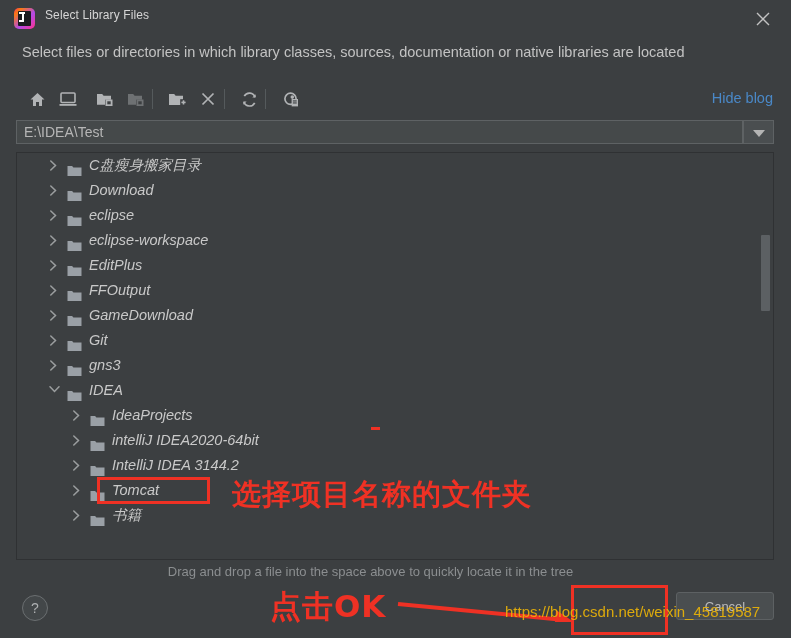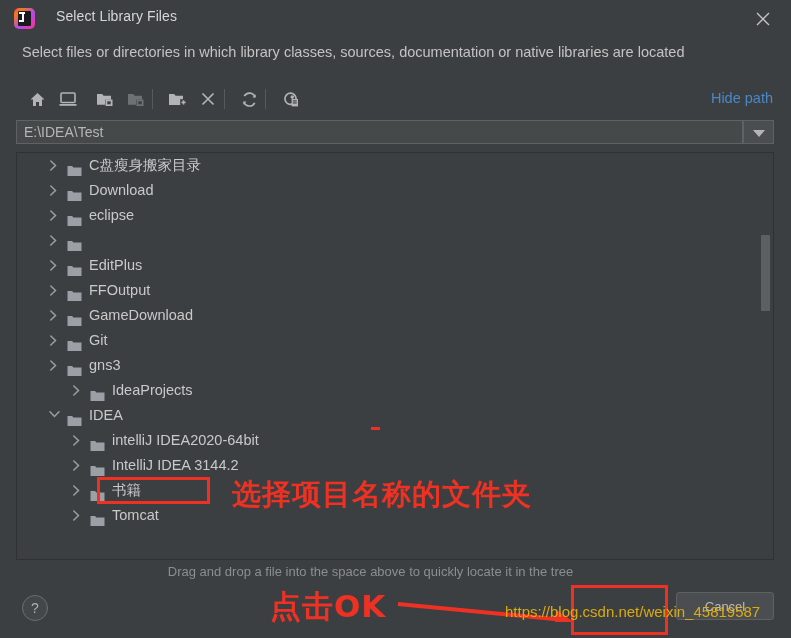--- a/index.html
+++ b/index.html
@@ -14,21 +14,21 @@
 
   
   .titlebar{position:absolute;left:0;top:0;width:791px;height:38px;background:#3c3f41;}
   .ij-logo{position:absolute;left:14px;top:8px;width:21px;height:21px;border-radius:5px;
            background:linear-gradient(135deg,#fe315d 0%,#f97a12 18%,#b24ae8 58%,#ff318c 100%);
            overflow:hidden;}
   .ij-logo .inner{position:absolute;left:4px;top:3px;width:13px;height:15px;background:#1b1b1f;border-radius:1px;}
   .ij-logo .bar{position:absolute;left:5px;top:4px;width:6px;height:2px;background:#ffffff;}
   .ij-logo .jj{position:absolute;left:8px;top:5px;width:2px;height:9px;background:#ffffff;}
   .ij-logo .jh{position:absolute;left:5px;top:12px;width:5px;height:2px;background:#ffffff;}
-  .title-text{position:absolute;left:45px;top:8px;font-size:14px;color:#d6d6d6;letter-spacing:.1px;margin-left:11px;}
+  .title-text{position:absolute;left:45px;top:8px;font-size:12px;color:#d6d6d6;letter-spacing:.1px;}
   .close-btn{position:absolute;right:14px;top:6px;width:28px;height:26px;cursor:pointer;}
   .close-btn svg{display:block;margin:5px auto;}
 
   
   .subtitle{position:absolute;left:22px;top:44px;width:750px;font-size:14.5px;color:#c3c3c3;}
 
   .sep-line{position:absolute;left:0;width:791px;height:1px;background:#4e5254;}
 
   
   .toolbar{position:absolute;left:0;top:79px;width:791px;height:40px;background:#3c3f41;}
@@ -45,21 +45,21 @@
   .pathdrop{position:absolute;left:727px;top:0;width:31px;height:24px;background:#4a4e50;
             border:1px solid #5e6264;box-sizing:border-box;cursor:pointer;}
   .pathdrop .caret{position:absolute;left:9px;top:9px;width:0;height:0;
                    border-left:6px solid transparent;border-right:6px solid transparent;
                    border-top:7px solid #b4b4b4;}
 
   
   .treewrap{position:absolute;left:16px;top:152px;width:758px;height:408px;
             background:#3c3f41;border:1px solid #2f3133;box-sizing:border-box;overflow:hidden;}
   .tree{position:absolute;left:0;top:0;width:756px;}
-  .row{position:relative;height:25px;line-height:25px;white-space:nowrap;cursor:pointer;}
+  .row{position:relative;height:25px;line-height:25px;white-space:nowrap;cursor:pointer;font-style:italic;}
   .row.sel{background:#4a6fb5;}
   .row .chev{position:absolute;width:12px;height:25px;}
   .row .chev svg{display:block;margin-top:7px;}
   .row .folder{position:absolute;width:17px;height:25px;}
   .row .lbl{position:absolute;font-size:14.5px;color:#c9c9c9;}
   .row.sel .lbl{color:#ffffff;}
 
   .scrollbar{position:absolute;right:3px;top:82px;width:9px;height:76px;background:#5c6063;border-radius:1px;}
 
   
@@ -171,21 +171,21 @@
       <svg width="18" height="17" viewBox="0 0 18 17">
           <path d="M9.5 2.2 A5.6 5.6 0 1 0 9.5 13.4 A5.6 5.6 0 0 0 9.5 2.2 Z" fill="none" stroke="#b1b3b5" stroke-width="1.7"></path>
           <circle cx="11.3" cy="6.1" r="1.8" fill="#b1b3b5"></circle>
           <rect x="10.6" y="8" width="6.4" height="7.4" fill="#b1b3b5"></rect>
           <rect x="11.9" y="9.4" width="3.8" height="1.1" fill="#3c3f41"></rect>
           <rect x="11.9" y="11.4" width="3.8" height="1.1" fill="#3c3f41"></rect>
         </svg>
     </div>
   </div>
 
-  <div class="hide-path">Hide path</div>
+  <div class="hide-path">Hide blog</div>
 
   <div class="pathrow">
     <div class="pathbox">
       <div class="val">E:\IDEA\Test</div>
     </div>
     <div class="pathdrop">
       <div class="caret"></div>
     </div>
   </div>
 
@@ -226,20 +226,21 @@
         </div>
         <div class="row">
           <span class="chev" style="left: 32px;">
             <svg width="9" height="11" viewBox="0 0 9 11">
               <path d="M1.8 1 L6.5 5.5 L1.8 10" stroke="#9b9e9f" stroke-width="1.5" fill="none" stroke-linecap="round"></path>
             </svg>
           </span>
           <span class="folder" style="left: 50px; padding-top: 6px;"><svg width="15" height="12" viewBox="0 0 15 12">
               <path d="M0.5 1 h4.6 l1.3 1.6 H14.5 v8.4 H0.5 Z" fill="#9aa0a6"></path>
             </svg></span>
+          <span class="lbl" style="left: 72px;">eclipse-workspace</span>
         </div>
         <div class="row">
           <span class="chev" style="left: 32px;">
             <svg width="9" height="11" viewBox="0 0 9 11">
               <path d="M1.8 1 L6.5 5.5 L1.8 10" stroke="#9b9e9f" stroke-width="1.5" fill="none" stroke-linecap="round"></path>
             </svg>
           </span>
           <span class="folder" style="left: 50px; padding-top: 6px;"><svg width="15" height="12" viewBox="0 0 15 12">
               <path d="M0.5 1 h4.6 l1.3 1.6 H14.5 v8.4 H0.5 Z" fill="#9aa0a6"></path>
             </svg></span>
@@ -281,31 +282,20 @@
         <div class="row">
           <span class="chev" style="left: 32px;">
             <svg width="9" height="11" viewBox="0 0 9 11">
               <path d="M1.8 1 L6.5 5.5 L1.8 10" stroke="#9b9e9f" stroke-width="1.5" fill="none" stroke-linecap="round"></path>
             </svg>
           </span>
           <span class="folder" style="left: 50px; padding-top: 6px;"><svg width="15" height="12" viewBox="0 0 15 12">
               <path d="M0.5 1 h4.6 l1.3 1.6 H14.5 v8.4 H0.5 Z" fill="#9aa0a6"></path>
             </svg></span>
           <span class="lbl" style="left: 72px;">gns3</span>
-        </div>
-        <div class="row">
-          <span class="chev" style="left: 55px;">
-            <svg width="9" height="11" viewBox="0 0 9 11">
-              <path d="M1.8 1 L6.5 5.5 L1.8 10" stroke="#9b9e9f" stroke-width="1.5" fill="none" stroke-linecap="round"></path>
-            </svg>
-          </span>
-          <span class="folder" style="left: 73px; padding-top: 6px;"><svg width="15" height="12" viewBox="0 0 15 12">
-              <path d="M0.5 1 h4.6 l1.3 1.6 H14.5 v8.4 H0.5 Z" fill="#9aa0a6"></path>
-            </svg></span>
-          <span class="lbl" style="left: 95px;">IdeaProjects</span>
         </div>
         <div class="row">
           <span class="chev" style="left: 32px;">
             <svg width="11" height="9" viewBox="0 0 11 9">
               <path d="M1 1.8 L5.5 6.5 L10 1.8" stroke="#9b9e9f" stroke-width="1.5" fill="none" stroke-linecap="round"></path>
             </svg>
           </span>
           <span class="folder" style="left: 50px; padding-top: 6px;"><svg width="15" height="12" viewBox="0 0 15 12">
               <path d="M0.5 1 h4.6 l1.3 1.6 H14.5 v8.4 H0.5 Z" fill="#9aa0a6"></path>
             </svg></span>
@@ -313,20 +303,31 @@
         </div>
         <div class="row">
           <span class="chev" style="left: 55px;">
             <svg width="9" height="11" viewBox="0 0 9 11">
               <path d="M1.8 1 L6.5 5.5 L1.8 10" stroke="#9b9e9f" stroke-width="1.5" fill="none" stroke-linecap="round"></path>
             </svg>
           </span>
           <span class="folder" style="left: 73px; padding-top: 6px;"><svg width="15" height="12" viewBox="0 0 15 12">
               <path d="M0.5 1 h4.6 l1.3 1.6 H14.5 v8.4 H0.5 Z" fill="#9aa0a6"></path>
             </svg></span>
+          <span class="lbl" style="left: 95px;">IdeaProjects</span>
+        </div>
+        <div class="row">
+          <span class="chev" style="left: 55px;">
+            <svg width="9" height="11" viewBox="0 0 9 11">
+              <path d="M1.8 1 L6.5 5.5 L1.8 10" stroke="#9b9e9f" stroke-width="1.5" fill="none" stroke-linecap="round"></path>
+            </svg>
+          </span>
+          <span class="folder" style="left: 73px; padding-top: 6px;"><svg width="15" height="12" viewBox="0 0 15 12">
+              <path d="M0.5 1 h4.6 l1.3 1.6 H14.5 v8.4 H0.5 Z" fill="#9aa0a6"></path>
+            </svg></span>
           <span class="lbl" style="left: 95px;">intelliJ IDEA2020-64bit</span>
         </div>
         <div class="row">
           <span class="chev" style="left: 55px;">
             <svg width="9" height="11" viewBox="0 0 9 11">
               <path d="M1.8 1 L6.5 5.5 L1.8 10" stroke="#9b9e9f" stroke-width="1.5" fill="none" stroke-linecap="round"></path>
             </svg>
           </span>
           <span class="folder" style="left: 73px; padding-top: 6px;"><svg width="15" height="12" viewBox="0 0 15 12">
               <path d="M0.5 1 h4.6 l1.3 1.6 H14.5 v8.4 H0.5 Z" fill="#9aa0a6"></path>
@@ -335,32 +336,32 @@
         </div>
         <div class="row">
           <span class="chev" style="left: 55px;">
             <svg width="9" height="11" viewBox="0 0 9 11">
               <path d="M1.8 1 L6.5 5.5 L1.8 10" stroke="#9b9e9f" stroke-width="1.5" fill="none" stroke-linecap="round"></path>
             </svg>
           </span>
           <span class="folder" style="left: 73px; padding-top: 6px;"><svg width="15" height="12" viewBox="0 0 15 12">
               <path d="M0.5 1 h4.6 l1.3 1.6 H14.5 v8.4 H0.5 Z" fill="#9aa0a6"></path>
             </svg></span>
+          <span class="lbl" style="left: 95px;">Tomcat</span>
+        </div>
+        <div class="row">
+          <span class="chev" style="left: 55px;">
+            <svg width="9" height="11" viewBox="0 0 9 11">
+              <path d="M1.8 1 L6.5 5.5 L1.8 10" stroke="#9b9e9f" stroke-width="1.5" fill="none" stroke-linecap="round"></path>
+            </svg>
+          </span>
+          <span class="folder" style="left: 73px; padding-top: 6px;"><svg width="15" height="12" viewBox="0 0 15 12">
+              <path d="M0.5 1 h4.6 l1.3 1.6 H14.5 v8.4 H0.5 Z" fill="#9aa0a6"></path>
+            </svg></span>
           <span class="lbl" style="left: 95px;">书籍</span>
-        </div>
-        <div class="row">
-          <span class="chev" style="left: 55px;">
-            <svg width="9" height="11" viewBox="0 0 9 11">
-              <path d="M1.8 1 L6.5 5.5 L1.8 10" stroke="#9b9e9f" stroke-width="1.5" fill="none" stroke-linecap="round"></path>
-            </svg>
-          </span>
-          <span class="folder" style="left: 73px; padding-top: 6px;"><svg width="15" height="12" viewBox="0 0 15 12">
-              <path d="M0.5 1 h4.6 l1.3 1.6 H14.5 v8.4 H0.5 Z" fill="#9aa0a6"></path>
-            </svg></span>
-          <span class="lbl" style="left: 95px;">Tomcat</span>
         </div>
       </div>
     <div class="scrollbar"></div>
   </div>
 
   <div class="reddot"></div>
 
   <div class="ann-box" style="left:97px;top:477px;width:113px;height:27px;"></div>
   <div class="ann ann-txt-tree">选择项目名称的文件夹</div>
 

